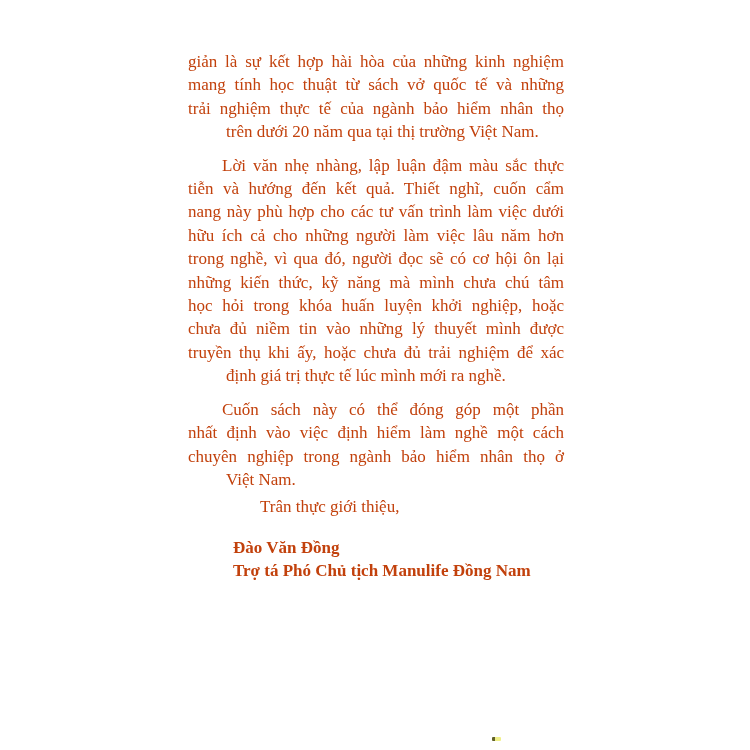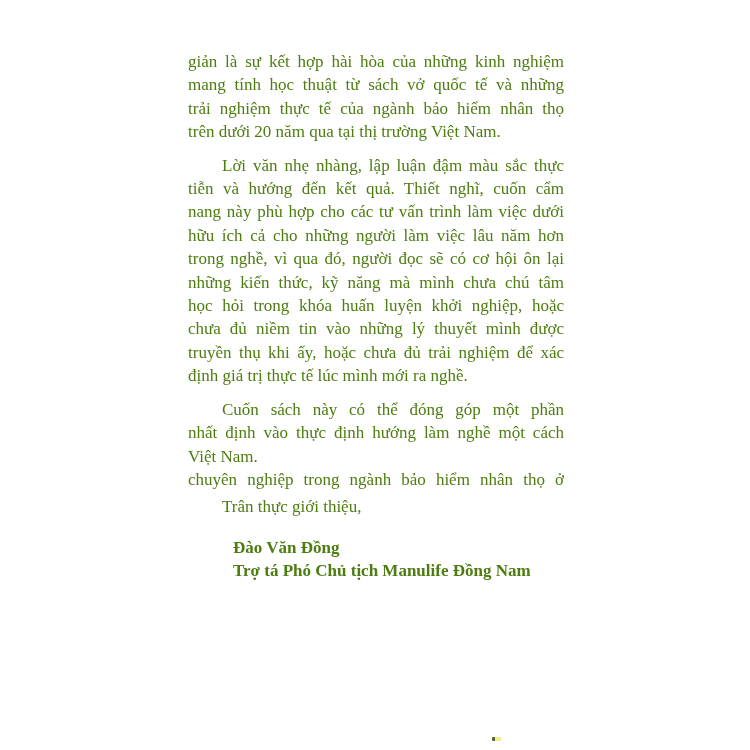--- a/index.html
+++ b/index.html
@@ -9,40 +9,41 @@
     height: 750px;
     background: #ffffff;
     overflow: hidden;
   }
   .page {
     position: relative;
     width: 750px;
     height: 750px;
     background: #ffffff;
     font-family: "Liberation Serif", "DejaVu Serif", serif;
-    color: #4d7c0f;
+    color: #c2410c;
   }
   .textblock {
     position: absolute;
     left: 188px;
     top: 50px;
     width: 376px;
     font-size: 17px;
     line-height: 23.4px;
   }
   .paragraph { margin: 0 0 10px 0; }
   #paragraphs .paragraph:nth-child(3) { margin-bottom: 4px; }
   .line {
     text-align: justify;
     text-align-last: justify;
     white-space: normal;
   }
   .line.last {
     text-align: center;
     text-align-last: left;
+    margin-left: 38px;
   }
   .line.indent { padding-left: 34px; }
   .signature {
     position: relative;
     left: 45px;
     margin-top: 17px;
     text-align: left;
     font-weight: 700;
   }
   .sig-name, .sig-title { white-space: nowrap; }
@@ -75,23 +76,23 @@
           <div class="line">hữu ích cả cho những người làm việc lâu năm hơn</div>
           <div class="line">trong nghề, vì qua đó, người đọc sẽ có cơ hội ôn lại</div>
           <div class="line">những kiến thức, kỹ năng mà mình chưa chú tâm</div>
           <div class="line">học hỏi trong khóa huấn luyện khởi nghiệp, hoặc</div>
           <div class="line">chưa đủ niềm tin vào những lý thuyết mình được</div>
           <div class="line">truyền thụ khi ấy, hoặc chưa đủ trải nghiệm để xác</div>
           <div class="line last">định giá trị thực tế lúc mình mới ra nghề.</div>
         </div>
         <div class="paragraph">
           <div class="line indent">Cuốn sách này có thể đóng góp một phần</div>
-          <div class="line">nhất định vào thực định hướng làm nghề một cách</div>
+          <div class="line">nhất định vào việc định hiểm làm nghề một cách</div>
+          <div class="line">chuyên nghiệp trong ngành bảo hiểm nhân thọ ở</div>
           <div class="line last">Việt Nam.</div>
-          <div class="line">chuyên nghiệp trong ngành bảo hiểm nhân thọ ở</div>
         </div>
         <div class="paragraph">
           <div class="line last indent">Trân thực giới thiệu,</div>
         </div>
       </div>
     <div class="signature">
       <div class="sig-name">Đào Văn Đồng</div>
       <div class="sig-title">Trợ tá Phó Chủ tịch Manulife Đồng Nam</div>
     </div>
   </div>

